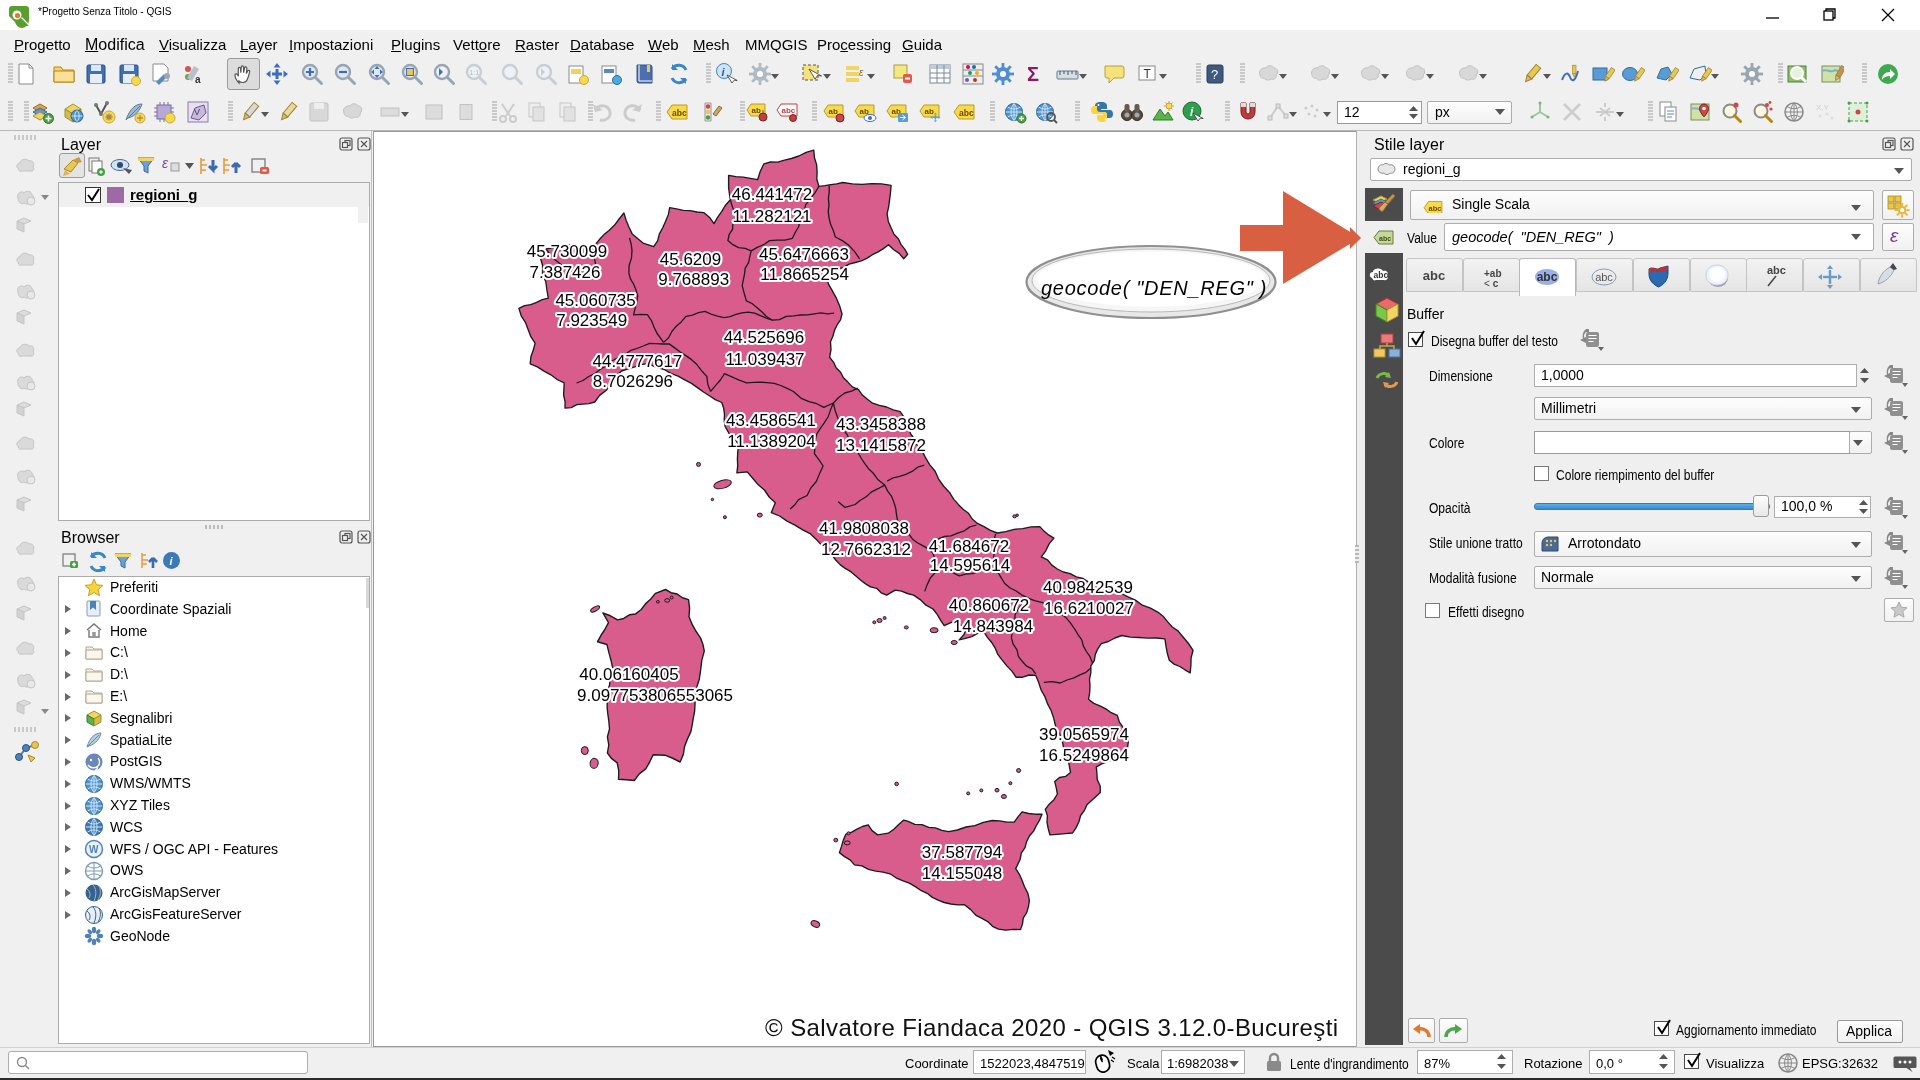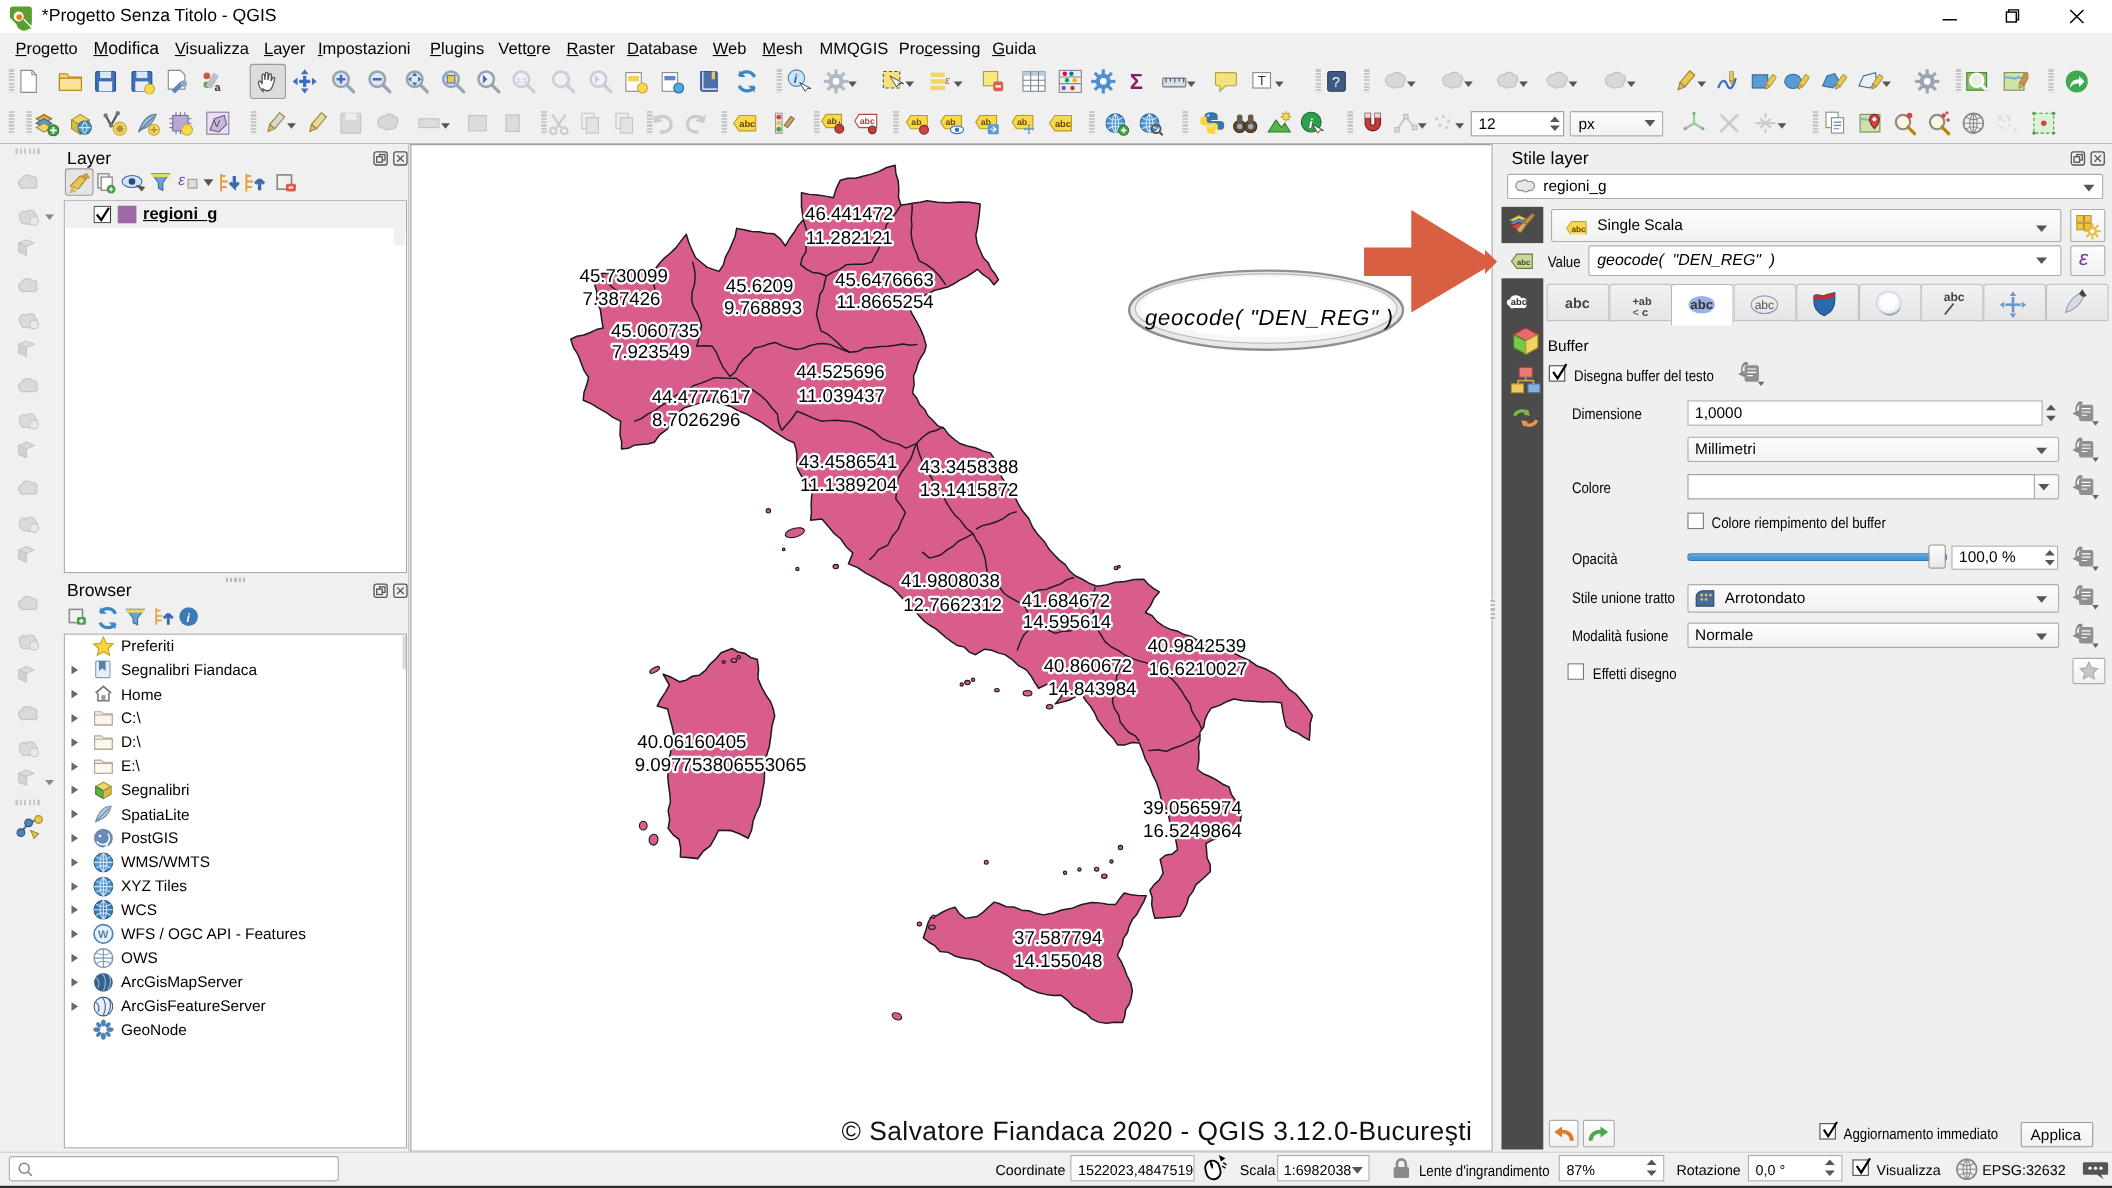--- a/index.html
+++ b/index.html
@@ -1,21 +1,21 @@
 <!DOCTYPE html>
 <html><head><meta charset="utf-8"><style>*{margin:0;padding:0;box-sizing:border-box}body{width:1920px;height:1080px;position:relative;font-family:"Liberation Sans",sans-serif;background:#f0f0f0;overflow:hidden}.abs{position:absolute}.ckb{position:absolute;background:#fff;border:1px solid #4a4a4a;width:15px;height:15px}.combo{position:absolute;background:linear-gradient(#fdfdfd,#f1f1f1);border:1px solid #adadad;border-radius:2px}.white{position:absolute;background:#fff;border:1px solid #9a9a9a}.lbl{position:absolute;font-size:14px;color:#000;white-space:nowrap}.lbls{position:absolute;font-size:14px;color:#000;white-space:nowrap;transform:scaleX(.86);transform-origin:left}.slbl{position:absolute;font-size:13px;color:#000;white-space:nowrap}</style></head><body>
 <div class="abs" style="left:0;top:0;width:1920px;height:30px;background:#fff"></div>
 <svg style="position:absolute;left:6px;top:3px" width="26" height="26" viewBox="0 0 26 26">
     <path d="M3 3h17a3 3 0 013 3v11l-6-6a7 7 0 11-8 8l-6-6V6a3 3 0 013-3z" fill="#5a9e2f"></path>
     <circle cx="11" cy="12" r="4.5" fill="#fff"></circle>
     <circle cx="11.5" cy="12.5" r="2.6" fill="#ee7913"></circle>
     <path d="M14 15l9 8h-8l-4-4z" fill="#5a9e2f"></path>
     <path d="M15.5 14.5l7.5 7.5" stroke="#fff" stroke-width="1.2"></path>
   </svg>
-<div class="abs" style="left:38px;top:6px;font-size:16px;color:#000">*Progetto Senza Titolo - QGIS</div>
+<div class="abs" style="left:38px;top:6px;font-size:10px;color:#000">*Progetto Senza Titolo - QGIS</div>
 <svg style="position:absolute;left:1763px;top:5px" width="150" height="22" viewBox="0 0 150 22">
     <path d="M3 13h13" stroke="#000" stroke-width="1.3"></path>
     <g fill="none" stroke="#000" stroke-width="1.3">
       <rect x="61" y="6" width="9" height="9"></rect>
       <path d="M63 6v-2h9v9h-2"></path>
     </g>
     <path d="M119 4l12 12m0-12l-12 12" stroke="#000" stroke-width="1.3"></path>
   </svg>
 <div class="abs" style="left:0;top:30px;width:1920px;height:27px;background:#f0f0f0"></div>
 <div class="abs" style="left:14px;top:36px;font-size:15px"><span style="text-decoration:underline">P</span>rogetto</div>
@@ -845,21 +845,21 @@
     <path d="M10 1l2.6 5.8 6.4.6-4.8 4.2 1.4 6.2L10 14.5 4.4 17.8l1.4-6.2L1 7.4l6.4-.6z" fill="#f7d43c" stroke="#c8a020"></path>
   </svg>
 <div class="lbl" style="left:110px;top:579px">Preferiti</div>
 <svg style="position:absolute;left:64px;top:604px" width="8" height="10" viewBox="0 0 8 10">
     <path d="M1 1l6 4-6 4z" fill="#6a6a6a"></path>
   </svg>
 <svg style="position:absolute;left:84px;top:599px" width="20" height="20" viewBox="0 0 20 20">
     <rect x="3" y="2" width="13" height="15" rx="1" fill="#e8eef8" stroke="#8a9ab8"></rect>
     <path d="M6 2v9l3-2.5 3 2.5V2z" fill="#4f82b5"></path>
   </svg>
-<div class="lbl" style="left:110px;top:601px">Segnalibri Fiandaca</div>
+<div class="lbl" style="left:110px;top:601px">Coordinate Spaziali</div>
 <svg style="position:absolute;left:64px;top:626px" width="8" height="10" viewBox="0 0 8 10">
     <path d="M1 1l6 4-6 4z" fill="#6a6a6a"></path>
   </svg>
 <svg style="position:absolute;left:84px;top:621px" width="20" height="20" viewBox="0 0 20 20">
     <path d="M3 9l7-6 7 6" fill="none" stroke="#777" stroke-width="1.6"></path>
     <path d="M5 9v7h10V9" fill="#fff" stroke="#777" stroke-width="1.4"></path>
     <rect x="8.2" y="11" width="3.6" height="5" fill="#999"></rect>
   </svg>
 <div class="lbl" style="left:110px;top:623px">Home</div>
 <svg style="position:absolute;left:64px;top:648px" width="8" height="10" viewBox="0 0 8 10">

